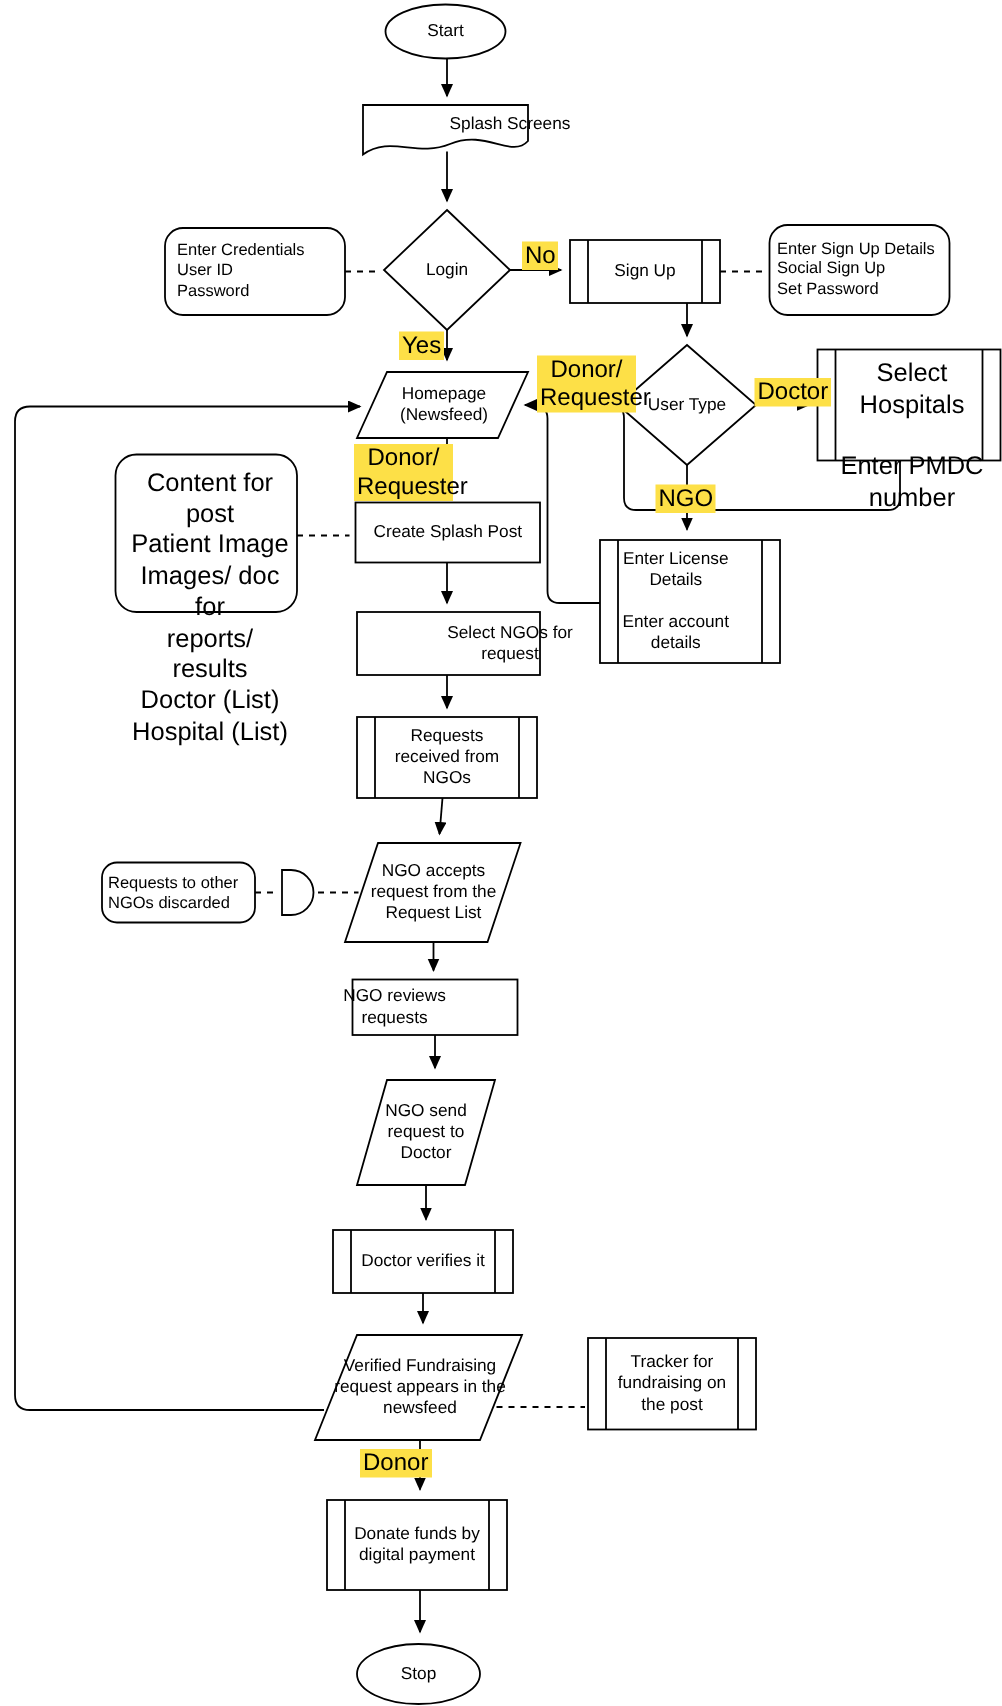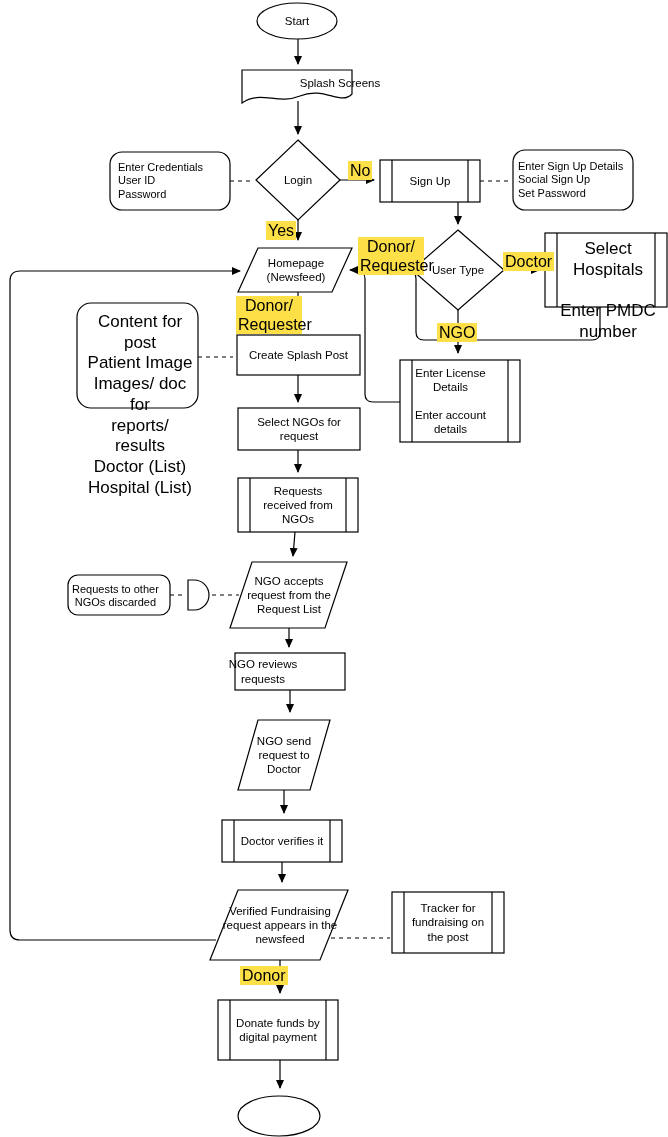--- a/index.html
+++ b/index.html
@@ -145,44 +145,45 @@
 
 Enter account
 details</div>
   <div class="lbl topleft" style="left:84px;top:312px;width:112px;height:92px;">Content for post
 Patient Image
 Images/ doc for
 reports/ results
 Doctor (List)
 Hospital (List)</div>
   <div class="lbl" style="left:239px;top:335px;width:119px;height:40px;">Create Splash Post</div>
-  <div class="lbl" style="left:240px;top:408px;width:118px;height:42px;">Select NGOs for
+  <div class="lbl" style="left:240px;top:408px;width:118px;height:42px;padding-left:41px;">Select NGOs for
 request</div>
   <div class="lbl" style="left:250px;top:478px;width:96px;height:54px;">Requests
 received from
 NGOs</div>
-  <div class="lbl left" style="left:72px;top:579px;width:96px;height:34px;text-align:center;">Requests to other
+  <div class="lbl left" style="left:72px;top:579px;width:96px;height:34px;">Requests to other
 NGOs discarded</div>
   <div class="lbl" style="left:240px;top:562px;width:98px;height:66px;">NGO accepts
 request from the
 Request List</div>
   <div class="lbl" style="left:220px;top:653px;width:86px;height:37px;">NGO reviews
 requests</div>
   <div class="lbl" style="left:244px;top:720px;width:80px;height:70px;">NGO send
 request to
 Doctor</div>
   <div class="lbl" style="left:234px;top:820px;width:96px;height:42px;border-radius:13px;">Doctor verifies it</div>
   <div class="lbl" style="left:404px;top:892px;width:88px;height:61px;">Tracker for
 fundraising on
 the post</div>
   <div class="lbl" style="left:212px;top:890px;width:136px;height:70px;">Verified Fundraising
 request appears in the
 newsfeed</div>
   <div class="lbl" style="left:230px;top:1000px;width:96px;height:60px;">Donate funds by
 digital payment</div>
+  <div class="lbl" style="left:238px;top:1096px;width:82px;height:40px;">Stop</div>
 
   <div class="elbl" style="left:348px;top:161px;">No</div>
   <div class="elbl" style="left:266px;top:221px;">Yes</div>
   <div class="elbl" style="left:358px;top:237px;width:62px;">Donor/
 Requester</div>
   <div class="elbl" style="left:503px;top:252px;">Doctor</div>
   <div class="elbl" style="left:421px;top:323px;margin-left:16px;">NGO</div>
   <div class="elbl" style="left:236px;top:296px;width:62px;">Donor/
 Requester</div>
   <div class="elbl" style="left:240px;top:966px;">Donor</div>

